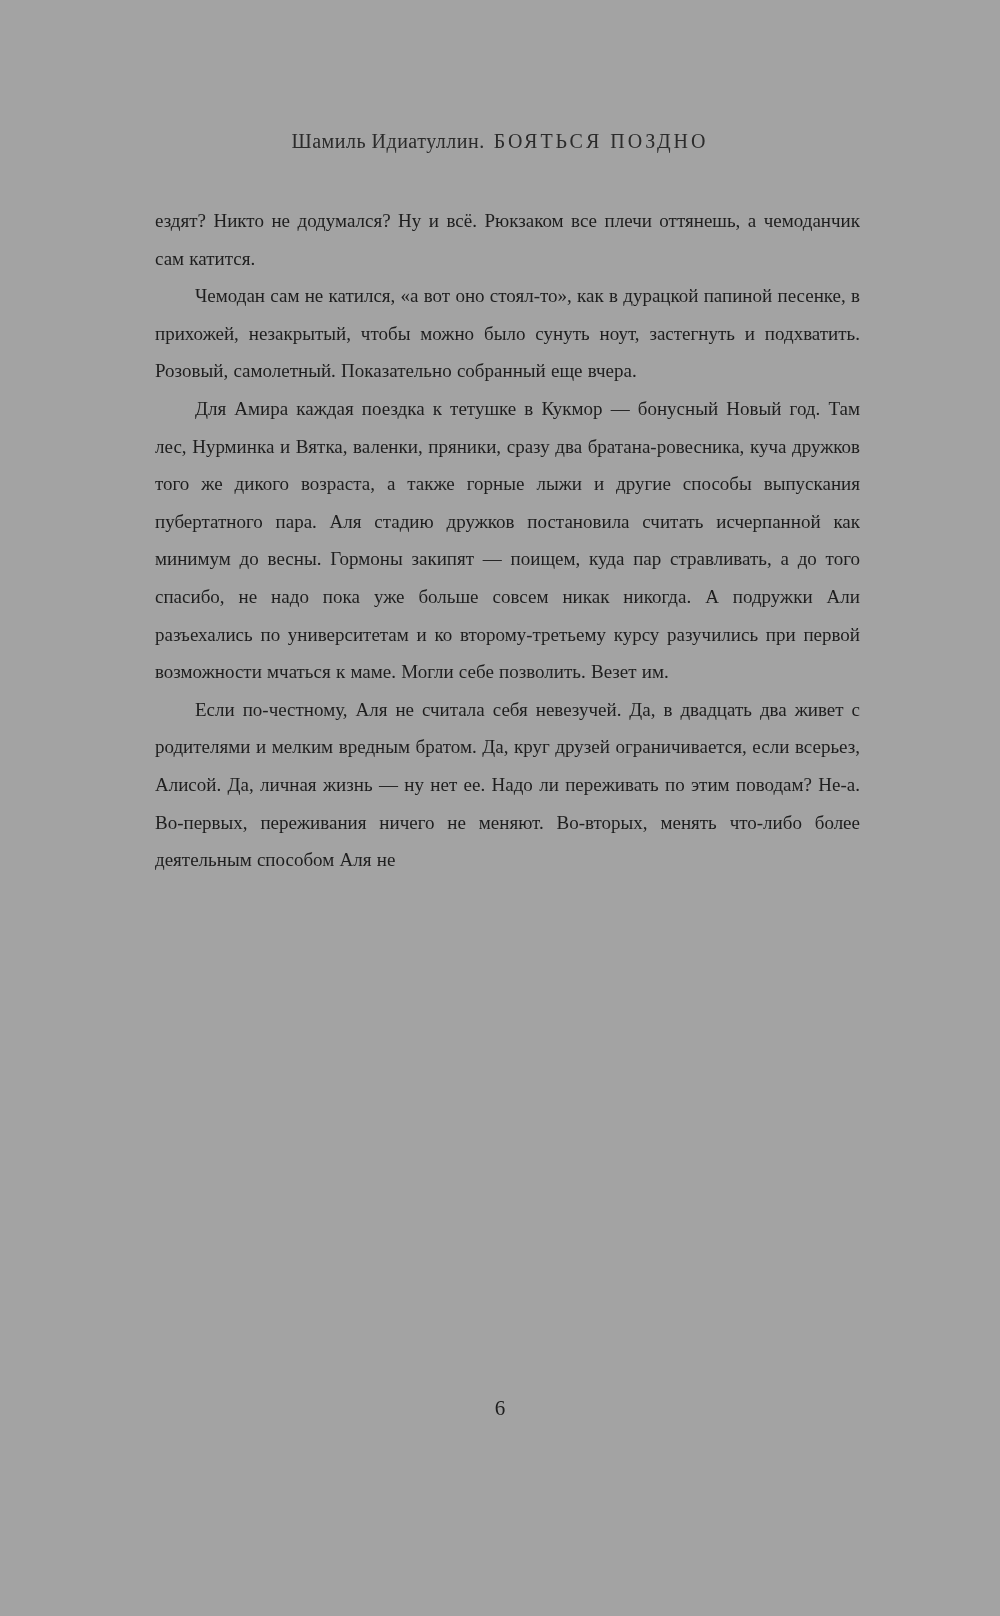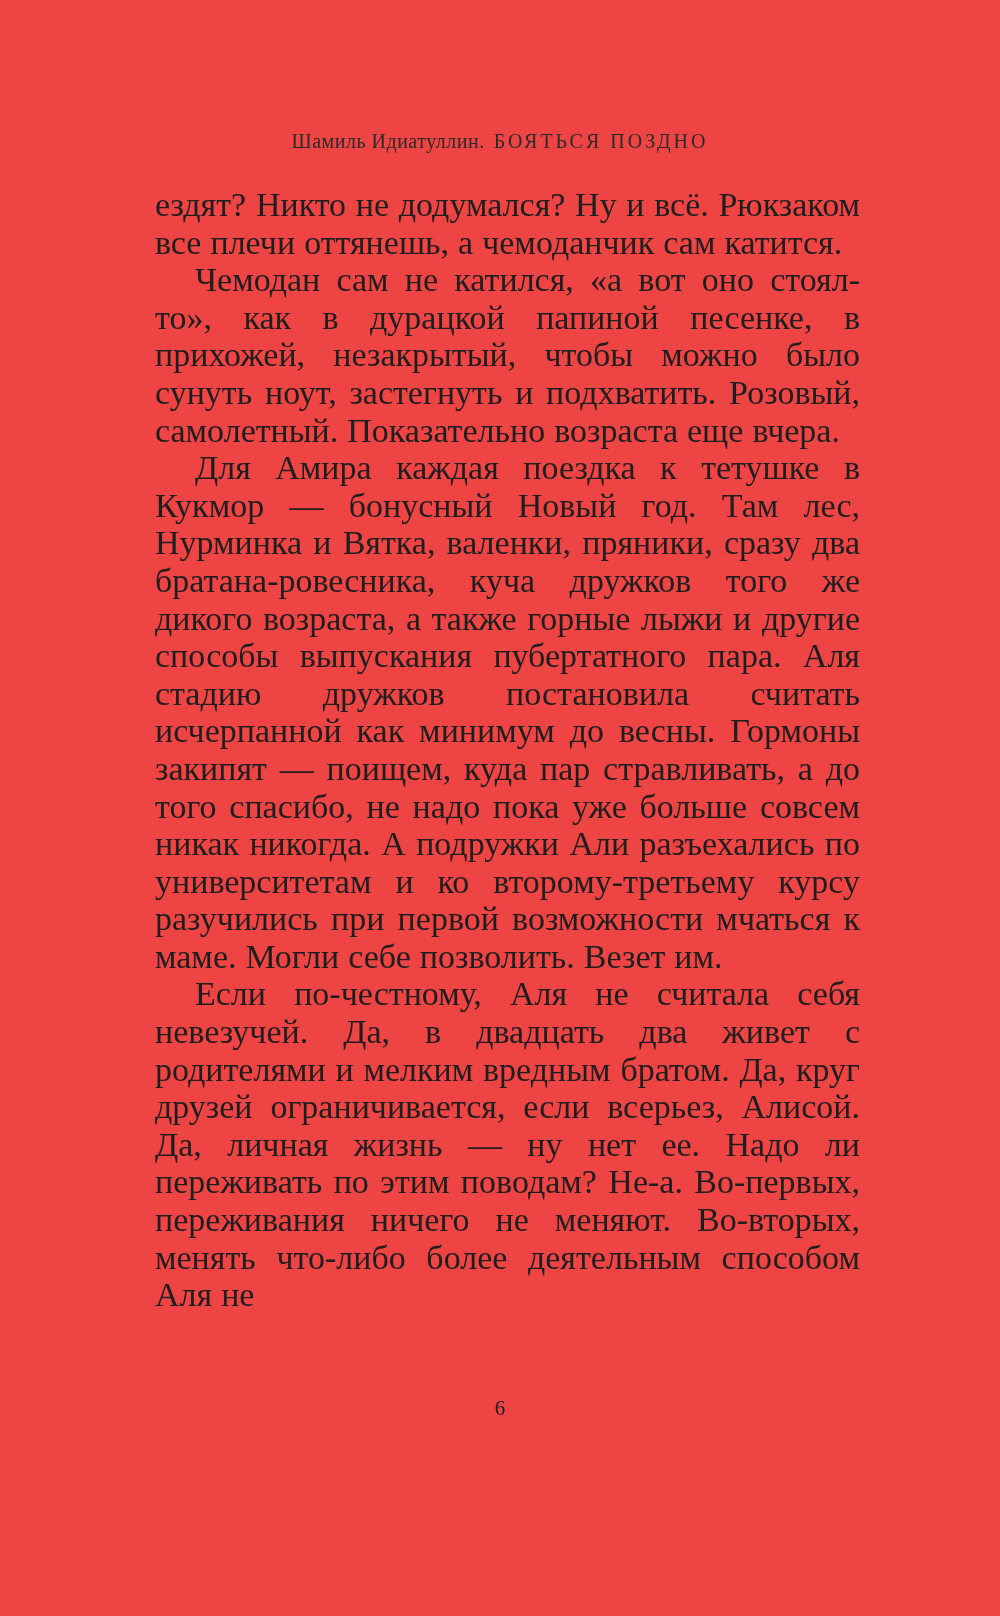--- a/index.html
+++ b/index.html
@@ -11,21 +11,21 @@
       width: 1000px;
       height: 1616px;
       position: relative;
       font-family: "Liberation Serif", "DejaVu Serif", serif;
       color: #1e1e1e;
       -webkit-font-smoothing: antialiased;
     }
     .page {
       position: absolute;
       inset: 0;
-      background: #ef4444;
+      background: #a3a3a3;
       overflow: hidden;
     }
     .running-head {
       position: absolute;
       top: 130px;
       left: 0;
       width: 100%;
       text-align: center;
       font-size: 20px;
       color: #2b2b2b;
@@ -33,24 +33,24 @@
     }
     .running-head .head-author {
       letter-spacing: 0.5px;
     }
     .running-head .head-title {
       letter-spacing: 3px;
       margin-left: 4px;
     }
     .text-block {
       position: absolute;
-      top: 186px;
+      top: 202px;
       left: 155px;
       width: 705px;
-      font-size: 34px;
+      font-size: 19px;
       line-height: 37.6px;
       text-align: justify;
       hyphens: auto;
       -webkit-hyphens: auto;
       word-spacing: 0.5px;
     }
     .text-block p.para {
       margin: 0;
       padding: 0;
       text-indent: 40px;
@@ -73,20 +73,20 @@
 
 <div class="page">
 
   <div class="running-head">
     <span class="head-author">Шамиль Идиатуллин.</span>
     <span class="head-title">БОЯТЬСЯ ПОЗДНО</span>
   </div>
 
   <div class="text-block">
     <p class="para no-indent">ездят? Никто не додумался? Ну и всё. Рюкзаком все плечи оттянешь, а чемоданчик сам катится.</p>
-    <p class="para">Чемодан сам не катился, «а вот оно стоял-то», как в дурацкой папиной песенке, в прихожей, незакрытый, чтобы можно было сунуть ноут, застегнуть и подхватить. Розовый, самолетный. Показательно возраста еще вчера.</p>
+    <p class="para">Чемодан сам не катился, «а вот оно стоял-то», как в дурацкой папиной песенке, в прихожей, незакрытый, чтобы можно было сунуть ноут, застегнуть и подхватить. Розовый, самолетный. Показательно собранный еще вчера.</p>
     <p class="para">Для Амира каждая поездка к тетушке в Кукмор — бонусный Новый год. Там лес, Нурминка и Вятка, валенки, пряники, сразу два братана-ровесника, куча дружков того же дикого возраста, а также горные лыжи и другие способы выпускания пубертатного пара. Аля стадию дружков постановила считать исчерпанной как минимум до весны. Гормоны закипят — поищем, куда пар стравливать, а до того спасибо, не надо пока уже больше совсем никак никогда. А подружки Али разъехались по университетам и ко второму-третьему курсу разучились при первой возможности мчаться к маме. Могли себе позволить. Везет им.</p>
     <p class="para">Если по-честному, Аля не считала себя невезучей. Да, в двадцать два живет с родителями и мелким вредным братом. Да, круг друзей ограничивается, если всерьез, Алисой. Да, личная жизнь — ну нет ее. Надо ли переживать по этим поводам? Не-а. Во-первых, переживания ничего не меняют. Во-вторых, менять что-либо более деятельным способом Аля не</p>
   </div>
 
   <div class="page-number">6</div>
 
 </div>
 
 </body></html>

